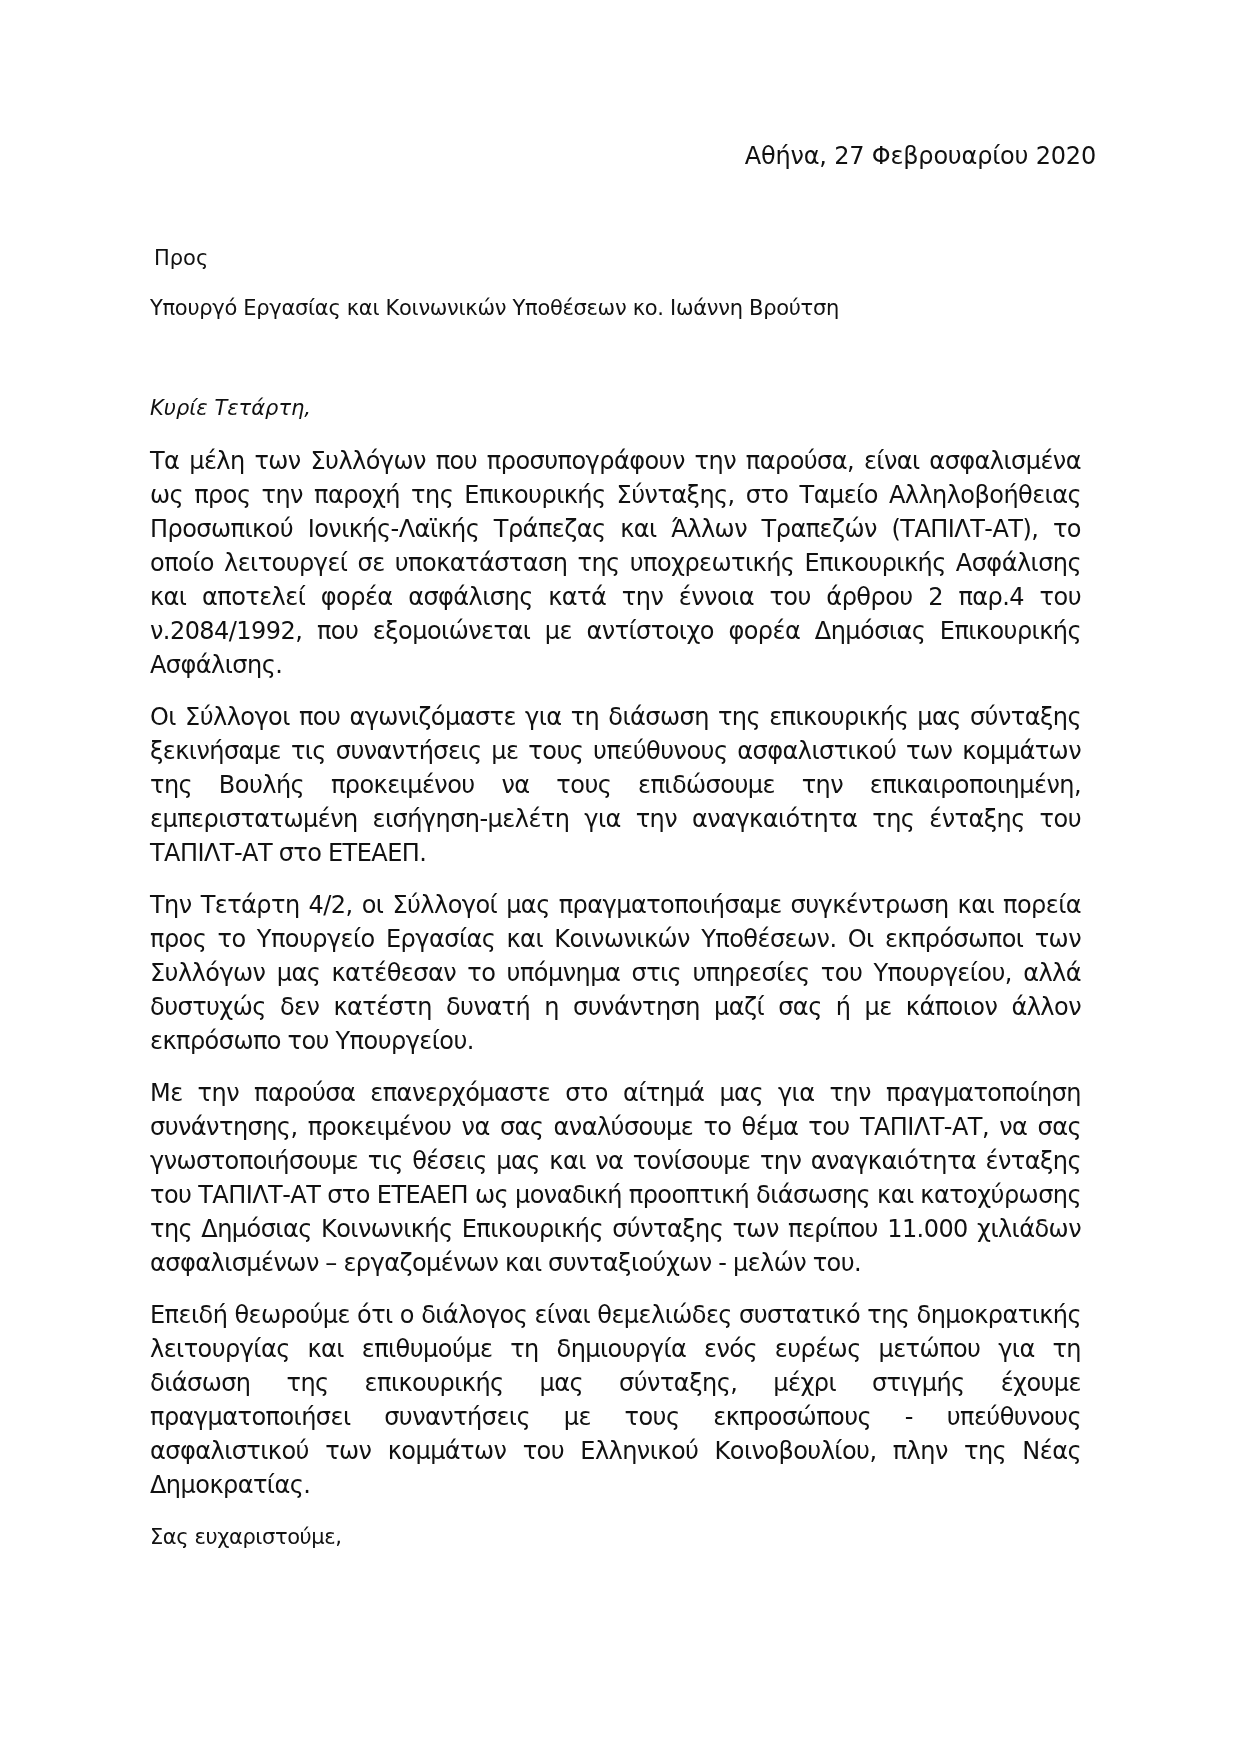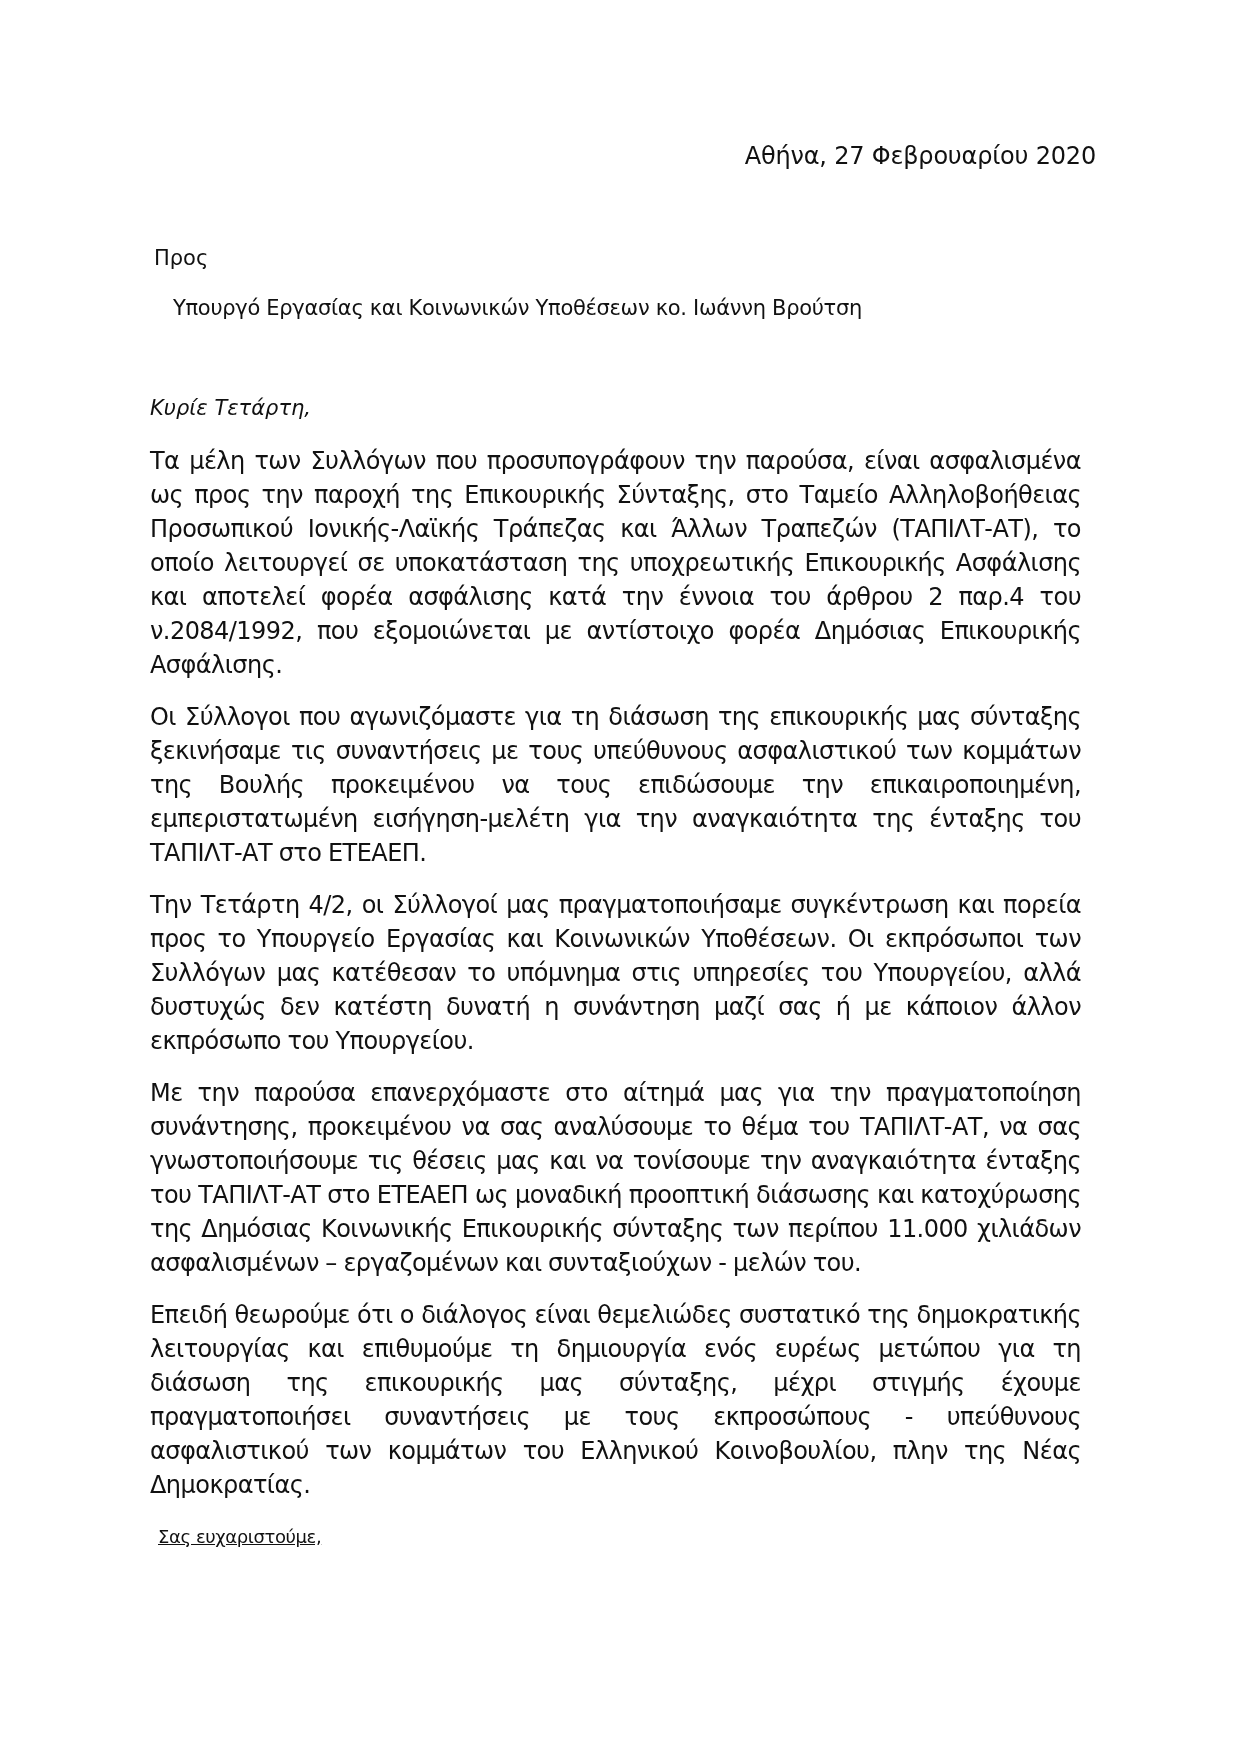--- a/index.html
+++ b/index.html
@@ -31,21 +31,20 @@
       top: 246px;
       font-size: 21px;
     }
     .recipient {
       position: absolute;
       left: 0;
       top: 296px;
       font-size: 21px;
       letter-spacing: -0.3px;
       white-space: nowrap;
-      margin-left: 23px;
     }
     .salutation {
       position: absolute;
       left: 0;
       top: 396px;
       font-size: 21px;
       font-style: italic;
     }
     .body {
       position: absolute;
@@ -55,25 +54,24 @@
     }
     .para {
       margin: 0 15px 18px 0;
       font-size: 24px;
       line-height: 34px;
       text-align: justify;
       letter-spacing: -0.55px;
       word-spacing: -0.5px;
     }
     .closing {
-      margin: 8px;
-      font-size: 18px;
+      margin: 0;
+      font-size: 21px;
       line-height: 34px;
       letter-spacing: -0.4px;
-      text-decoration: underline;
     }
   </style>
 </head>
 <body>
 
 <div class="page">
   <div class="date">Αθήνα, 27 Φεβρουαρίου 2020</div>
   <div class="to-label">Προς</div>
   <div class="recipient">Υπουργό Εργασίας και Κοινωνικών Υποθέσεων κο. Ιωάννη Βρούτση</div>
   <div class="salutation">Κυρίε Τετάρτη,</div>

